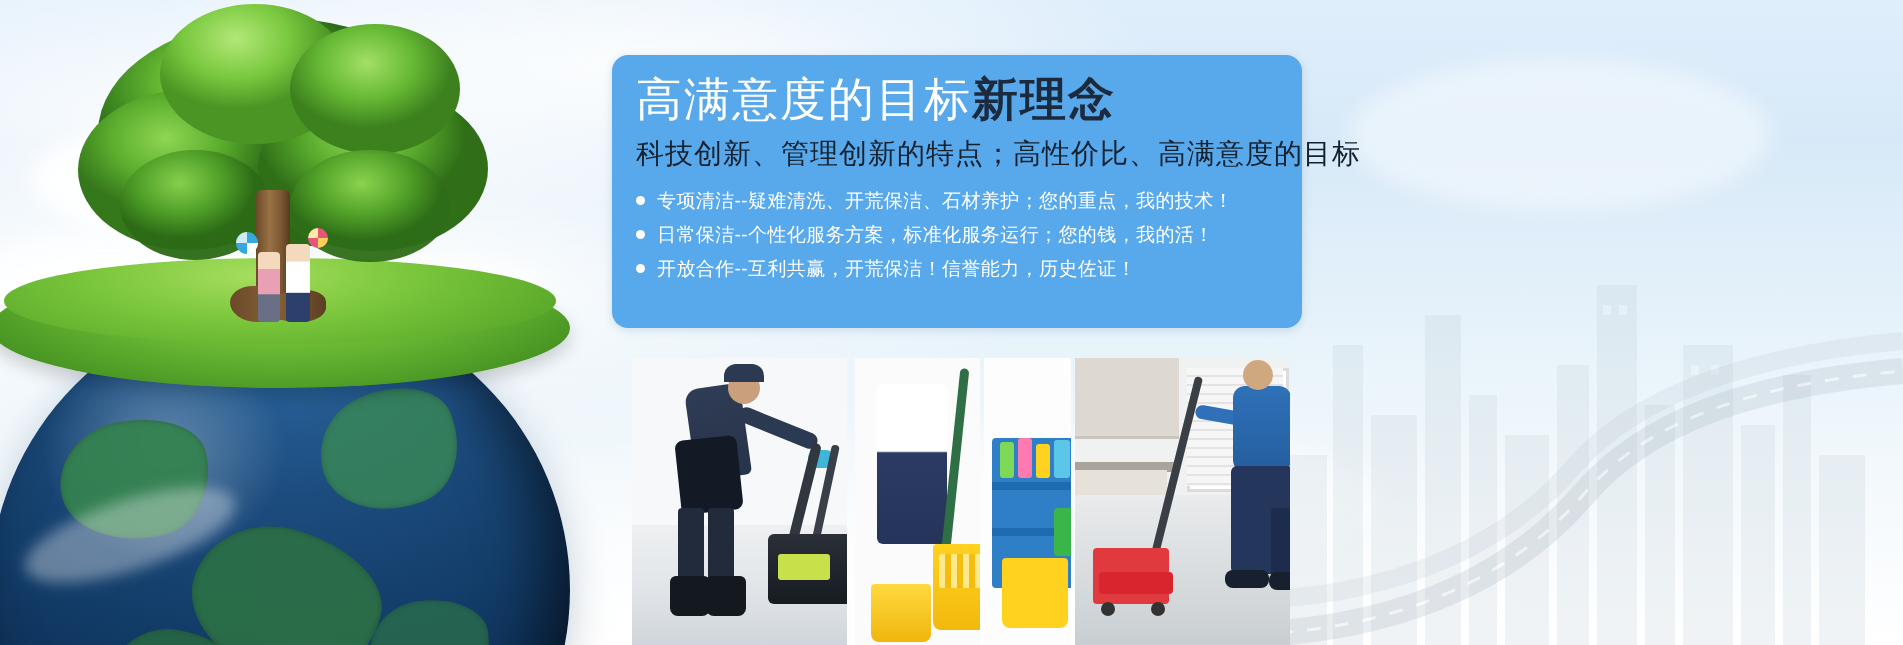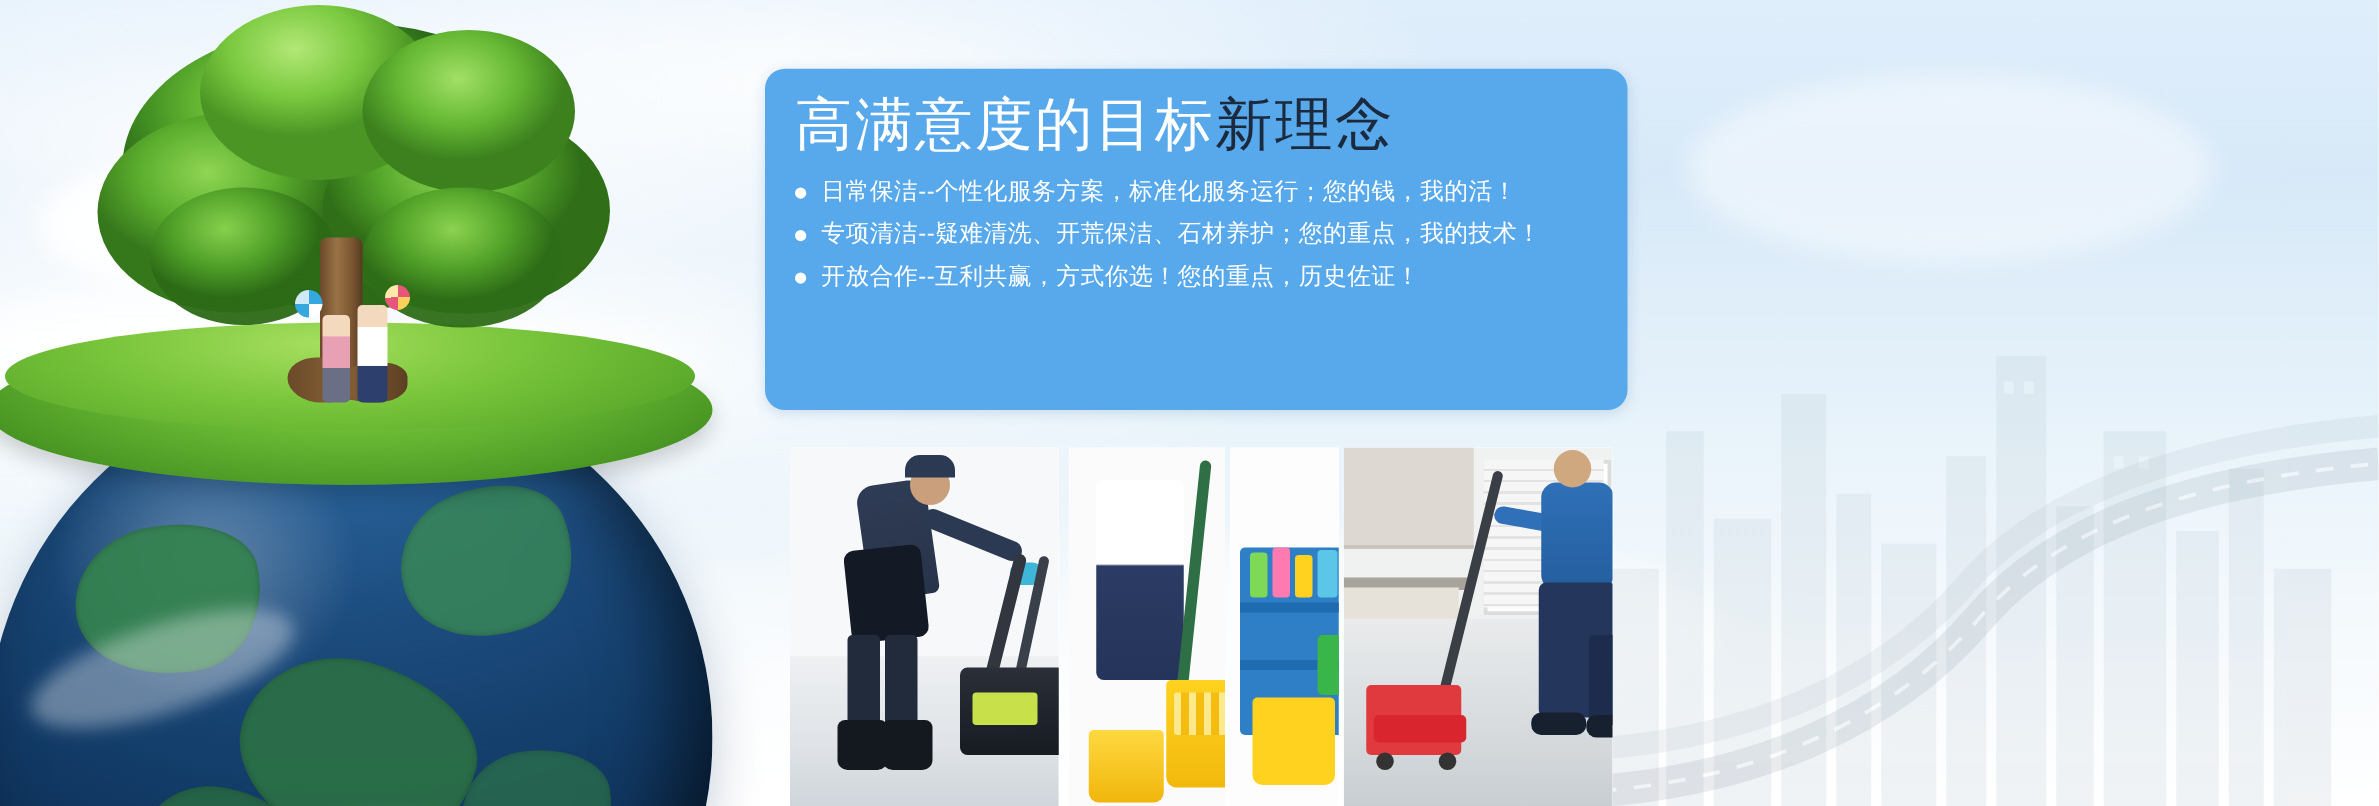--- a/index.html
+++ b/index.html
@@ -91,21 +91,21 @@
     background:conic-gradient(#35a8e0 0 25%, #ffffff 0 50%, #35a8e0 0 75%, #cfe9f7 0);}
   .pinwheel2{position:absolute;left:318px;top:228px;width:20px;height:20px;border-radius:50%;
     background:conic-gradient(#e7557a 0 25%, #ffd15c 0 50%, #e7557a 0 75%, #ffe9a8 0);}
 
   
   .panel{position:absolute;left:612px;top:55px;width:690px;height:273px;
     background:#58a8ec;border-radius:16px;box-shadow:0 2px 10px rgba(40,100,160,.18);}
   .panel-inner{position:absolute;left:636px;top:72px;width:800px;}
   .title{font-size:46px;line-height:1.18;letter-spacing:2px;font-weight:400;white-space:nowrap;}
   .title .t-white{color:#ffffff;}
-  .title .t-dark{color:#1b2a3c;}
+  .title .t-dark{color:#1b2a3c;font-weight:bold;}
   .subtitle{margin-top:10px;font-size:28px;line-height:1.3;color:#13202e;letter-spacing:1px;white-space:nowrap;font-weight:400;}
   .bullets{margin-top:14px;}
   .bullet{display:flex;align-items:center;color:#ffffff;font-size:19px;line-height:28px;
     white-space:nowrap;letter-spacing:.4px;}
   .bullet + .bullet{margin-top:6px;}
   .dot{width:9px;height:9px;border-radius:50%;background:#ffffff;margin-right:12px;flex:0 0 auto;}
 
   
   .photos{position:absolute;left:632px;top:358px;width:658px;height:287px;display:flex;}
   .photo{position:relative;height:287px;overflow:hidden;background:#ffffff;}
@@ -261,33 +261,34 @@
     <div class="kid kid-a"></div>
     <div class="kid kid-b"></div>
   </div>
 
   <div class="panel"></div>
 
   <div class="panel-inner">
     <div class="title">
       <span class="t-white">高满意度的目标</span><span class="t-dark">新理念</span>
     </div>
+    <div class="subtitle">科技创新、管理创新的特点；高性价比、高满意度的目标</div>
 
     <div class="bullets">
+      <div class="bullet">
+        <span class="dot"></span>
+        <span>专项清洁--疑难清洗、开荒保洁、石材养护；您的重点，我的技术！</span>
+      </div>
       <div class="bullet">
         <span class="dot"></span>
         <span>日常保洁--个性化服务方案，标准化服务运行；您的钱，我的活！</span>
       </div>
       <div class="bullet">
         <span class="dot"></span>
-        <span>专项清洁--疑难清洗、开荒保洁、石材养护；您的重点，我的技术！</span>
-      </div>
-      <div class="bullet">
-        <span class="dot"></span>
-        <span>开放合作--互利共赢，方式你选！您的重点，历史佐证！</span>
+        <span>开放合作--互利共赢，开荒保洁！信誉能力，历史佐证！</span>
       </div>
     </div>
   </div>
 
   <div class="photos">
 
     <div class="photo p1">
       <div class="wall"></div>
       <div class="floor"></div>
       <div class="worker-body"></div>

